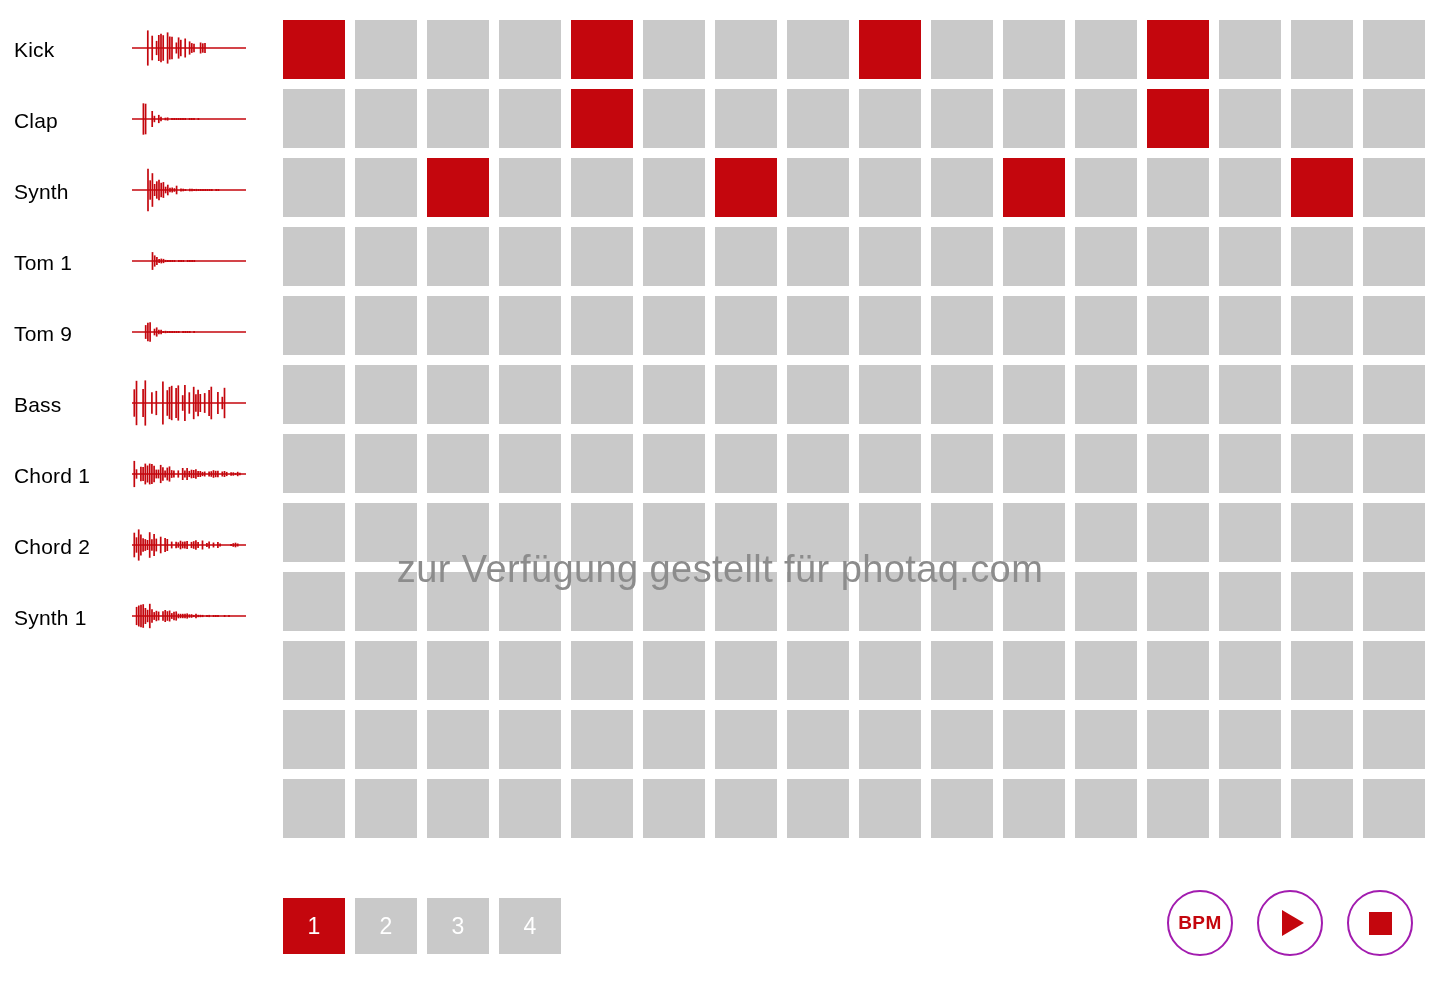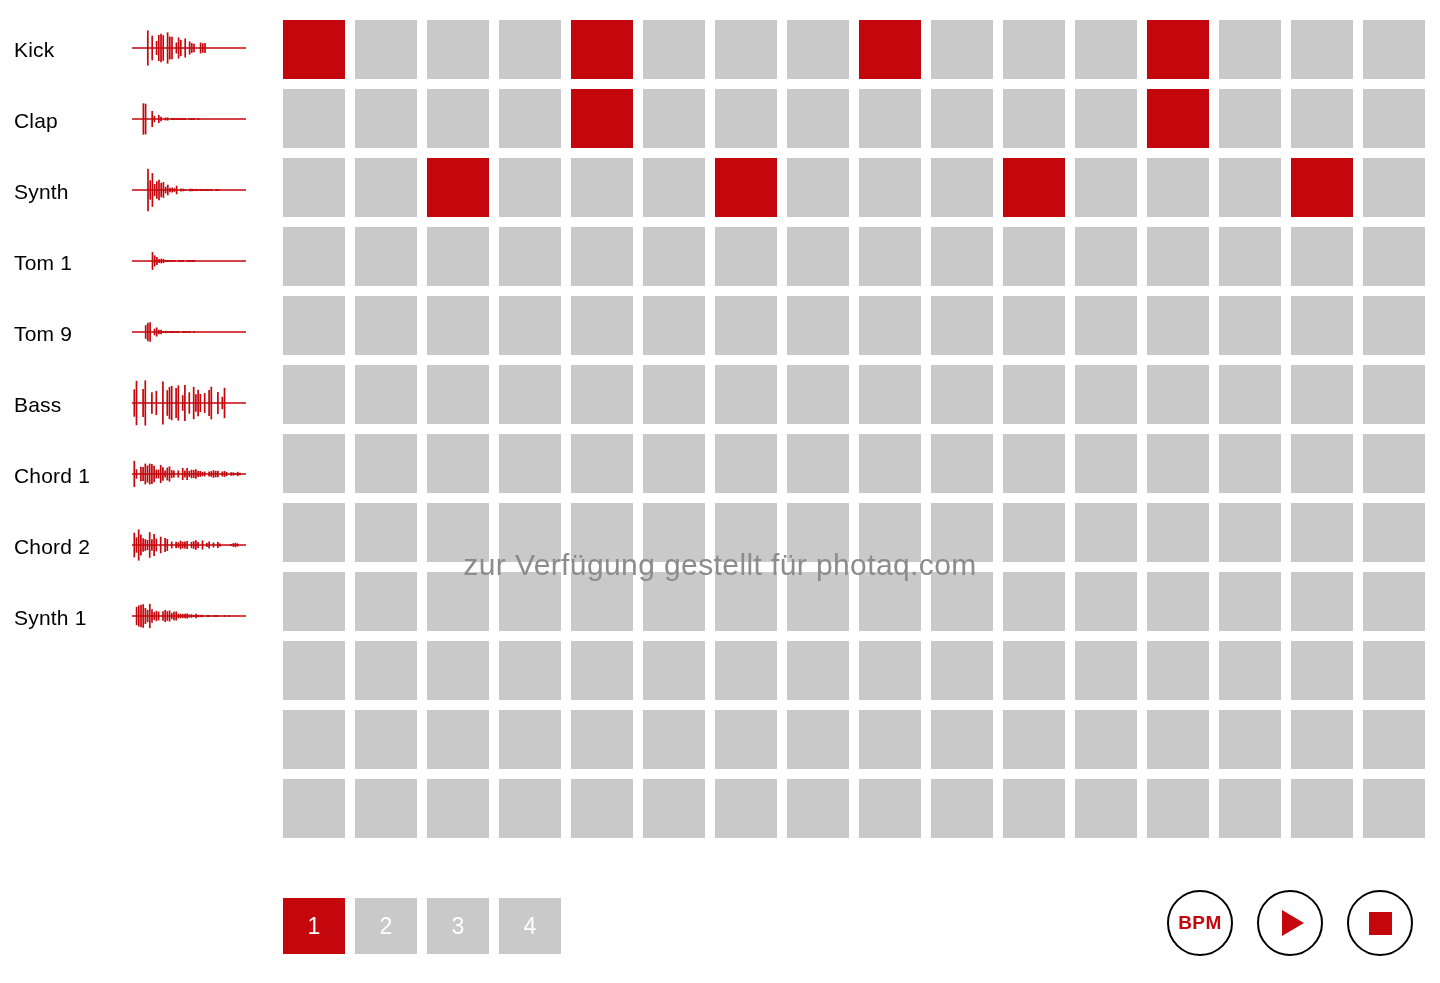--- a/index.html
+++ b/index.html
@@ -109,21 +109,21 @@
     position: absolute;
     right: 0;
     top: -8px;
     display: flex;
     align-items: center;
   }
   .round-btn {
     width: 66px;
     height: 66px;
     border-radius: 50%;
-    border: 2px solid #000000;
+    border: 2px solid #a21caf;
     background: #ffffff;
     margin-left: 24px;
     display: flex;
     align-items: center;
     justify-content: center;
     cursor: pointer;
     box-sizing: border-box;
   }
   .bpm-label {
     color: #c4060d;
@@ -145,21 +145,21 @@
     background: #c4060d;
   }
 
   
   .watermark {
     position: absolute;
     left: 0;
     top: 548px;
     width: 1440px;
     text-align: center;
-    font-size: 30px;
+    font-size: 38px;
     color: #8c8c8c;
     pointer-events: none;
     letter-spacing: 0.4px;
   }
 </style>
 </head>
 <body>
 
 <div id="app">
 

